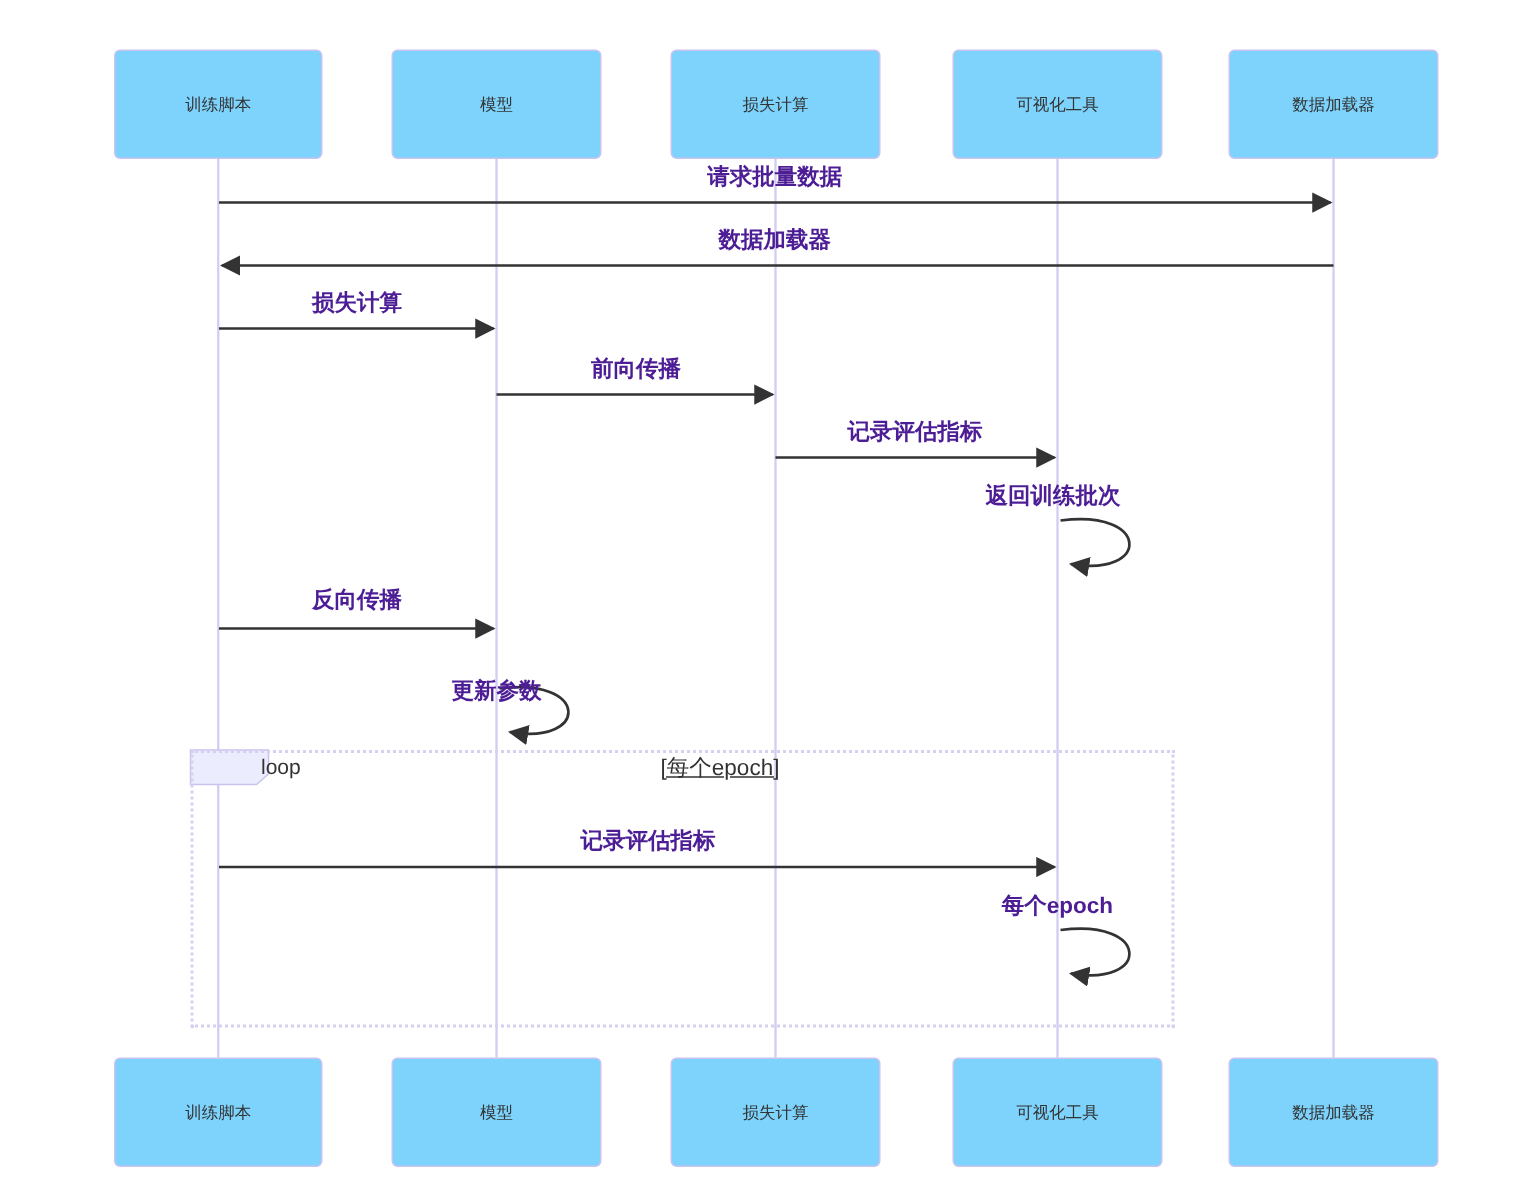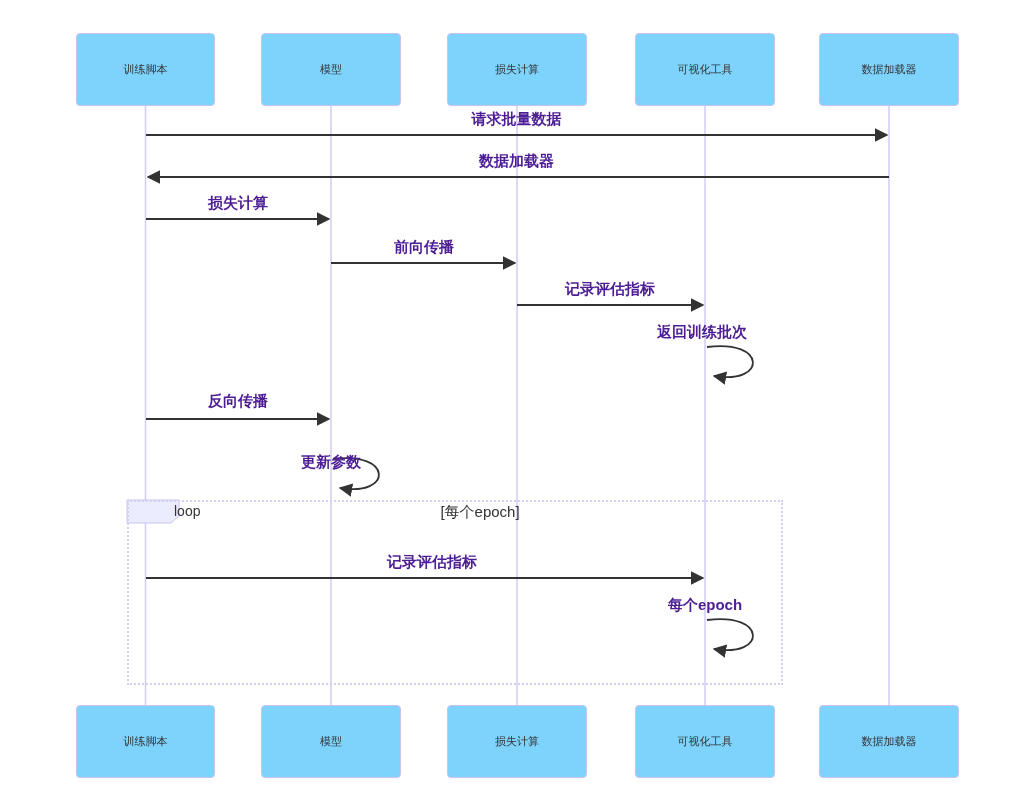--- a/index.html
+++ b/index.html
@@ -19,21 +19,21 @@
   }
   .loop-frame{
     position:absolute;left:127px;top:500px;width:656px;height:185px;
     border:2px dotted #d6cff2;box-sizing:border-box;background:transparent;
   }
   .loop-tag-text{
     position:absolute;left:138px;top:502px;font-size:14px;color:#333333;line-height:1.3;margin-left:36px;
   }
   .loop-cond{
     position:absolute;left:480px;top:512px;transform:translate(-50%,-50%);
-    font-size:15px;color:#333333;white-space:nowrap;
+    font-size:15px;color:#333333;white-space:nowrap;text-decoration:underline;
   }
 </style>
 </head>
 <body>
 
 <div class="canvas">
 
   <svg width="1013" height="799" viewBox="0 0 1013 799">
     <defs>
       <marker id="arr" viewBox="0 0 10 10" refX="9" refY="5" markerWidth="7.5" markerHeight="7.5" orient="auto-start-reverse">

